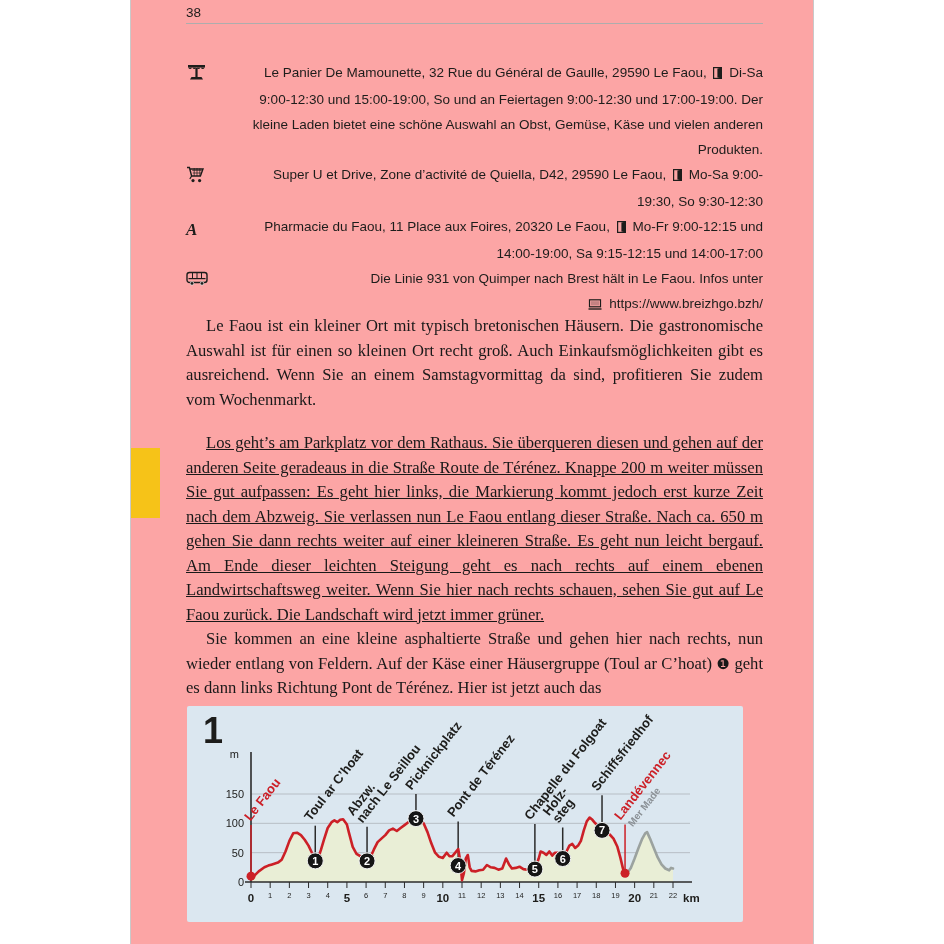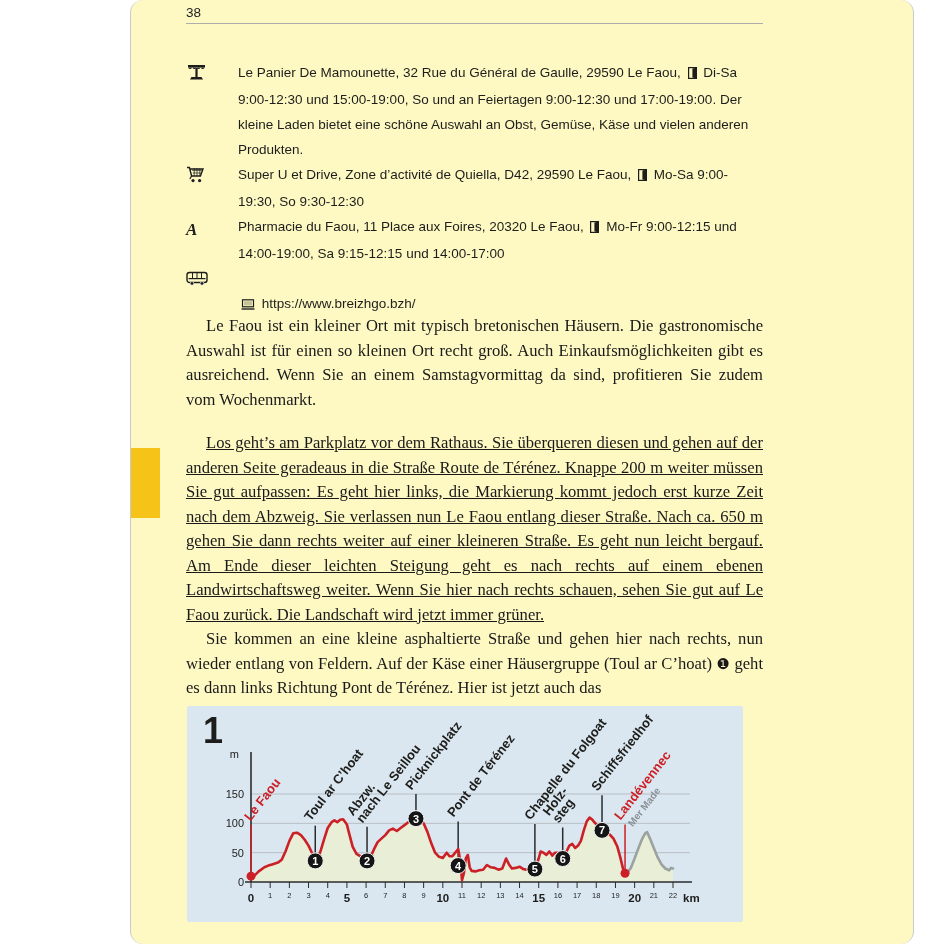--- a/index.html
+++ b/index.html
@@ -2,35 +2,35 @@
 <html><head>
 <meta charset="utf-8">
 <style>
   html,body{margin:0;padding:0;}
   body{
     width:944px;height:944px;background:#ffffff;position:relative;
     font-family:"Liberation Sans",sans-serif;color:#1d1d1b;
     -webkit-font-smoothing:antialiased;
   }
   .page{
-    position:absolute;left:130px;top:0;width:784px;height:944px;
+    position:absolute;left:130px;top:0;width:684px;height:944px;
     border-left:1px solid #c9c9c9;border-right:1px solid #c9c9c9;
-    background:#fef9c3;box-sizing:border-box;border-radius:13px;
+    background:#fca5a5;box-sizing:border-box;
   }
   
   .header{position:absolute;left:55px;top:5px;width:577px;height:17px;font-size:13.5px;}
   .page-num{position:absolute;left:0;top:0;}
   .header-title{position:absolute;left:0;right:0;text-align:center;top:0;}
   .header-rule{position:absolute;left:55px;top:23px;width:577px;height:1px;background:#adadad;}
   
   .info-list{position:absolute;left:55px;top:60px;width:577px;font-size:13.5px;line-height:25px;}
   .info-item{display:flex;align-items:flex-start;}
   .info-icon{flex:0 0 52px;padding-top:4px;}
   .info-icon svg{display:block;}
-  .info-text{flex:1 1 auto;}
+  .info-text{flex:1 1 auto;text-align:right;}
   .inline-icon{display:inline-block;vertical-align:-2px;margin:0 3px;}
   .pharm{font-family:"Liberation Serif",serif;font-weight:bold;font-style:italic;font-size:17px;line-height:16px;}
   
   .bodytext{
     position:absolute;left:55px;top:314px;width:577px;
     font-family:"Liberation Serif",serif;font-size:16.6px;line-height:24.5px;
     text-align:justify;color:#191919;
   }
   .bodytext p{margin:0;text-indent:20px;}
   .bodytext p.gap{margin-top:19px;text-decoration:underline;}
@@ -114,21 +114,21 @@
       <span class="info-icon">
         <svg width="22" height="16" viewBox="0 0 22 16">
           <rect x="1" y="2.5" width="20" height="10" rx="2.5" fill="none" stroke="#1d1d1b" stroke-width="1.4"></rect>
           <path d="M2.5 8.6 h17" stroke="#1d1d1b" stroke-width="1.2"></path>
           <path d="M6.5 3 v5.2 M11 3 v5.2 M15.5 3 v5.2" stroke="#1d1d1b" stroke-width="1"></path>
           <circle cx="6" cy="13.4" r="1.8" fill="#1d1d1b" stroke="#fff" stroke-width="0.6"></circle>
           <circle cx="16" cy="13.4" r="1.8" fill="#1d1d1b" stroke="#fff" stroke-width="0.6"></circle>
         </svg>
       </span>
       <div class="info-text">
-        <br>
+        <span>Die Linie 931 von Quimper nach Brest hält in Le Faou. Infos unter</span><br>
         <span class="inline-icon"><svg width="14" height="11" viewBox="0 0 14 11">
               <rect x="1.5" y="0.8" width="11" height="7" fill="none" stroke="#1d1d1b" stroke-width="1.2"></rect>
               <rect x="3" y="2.2" width="8" height="4.2" fill="#1d1d1b" opacity="0.25"></rect>
               <path d="M0.5 10 h13" stroke="#1d1d1b" stroke-width="1.4"></path>
             </svg></span>
         <span>https://www.breizhgo.bzh/</span>
       </div>
     </div>
 
   </div>

